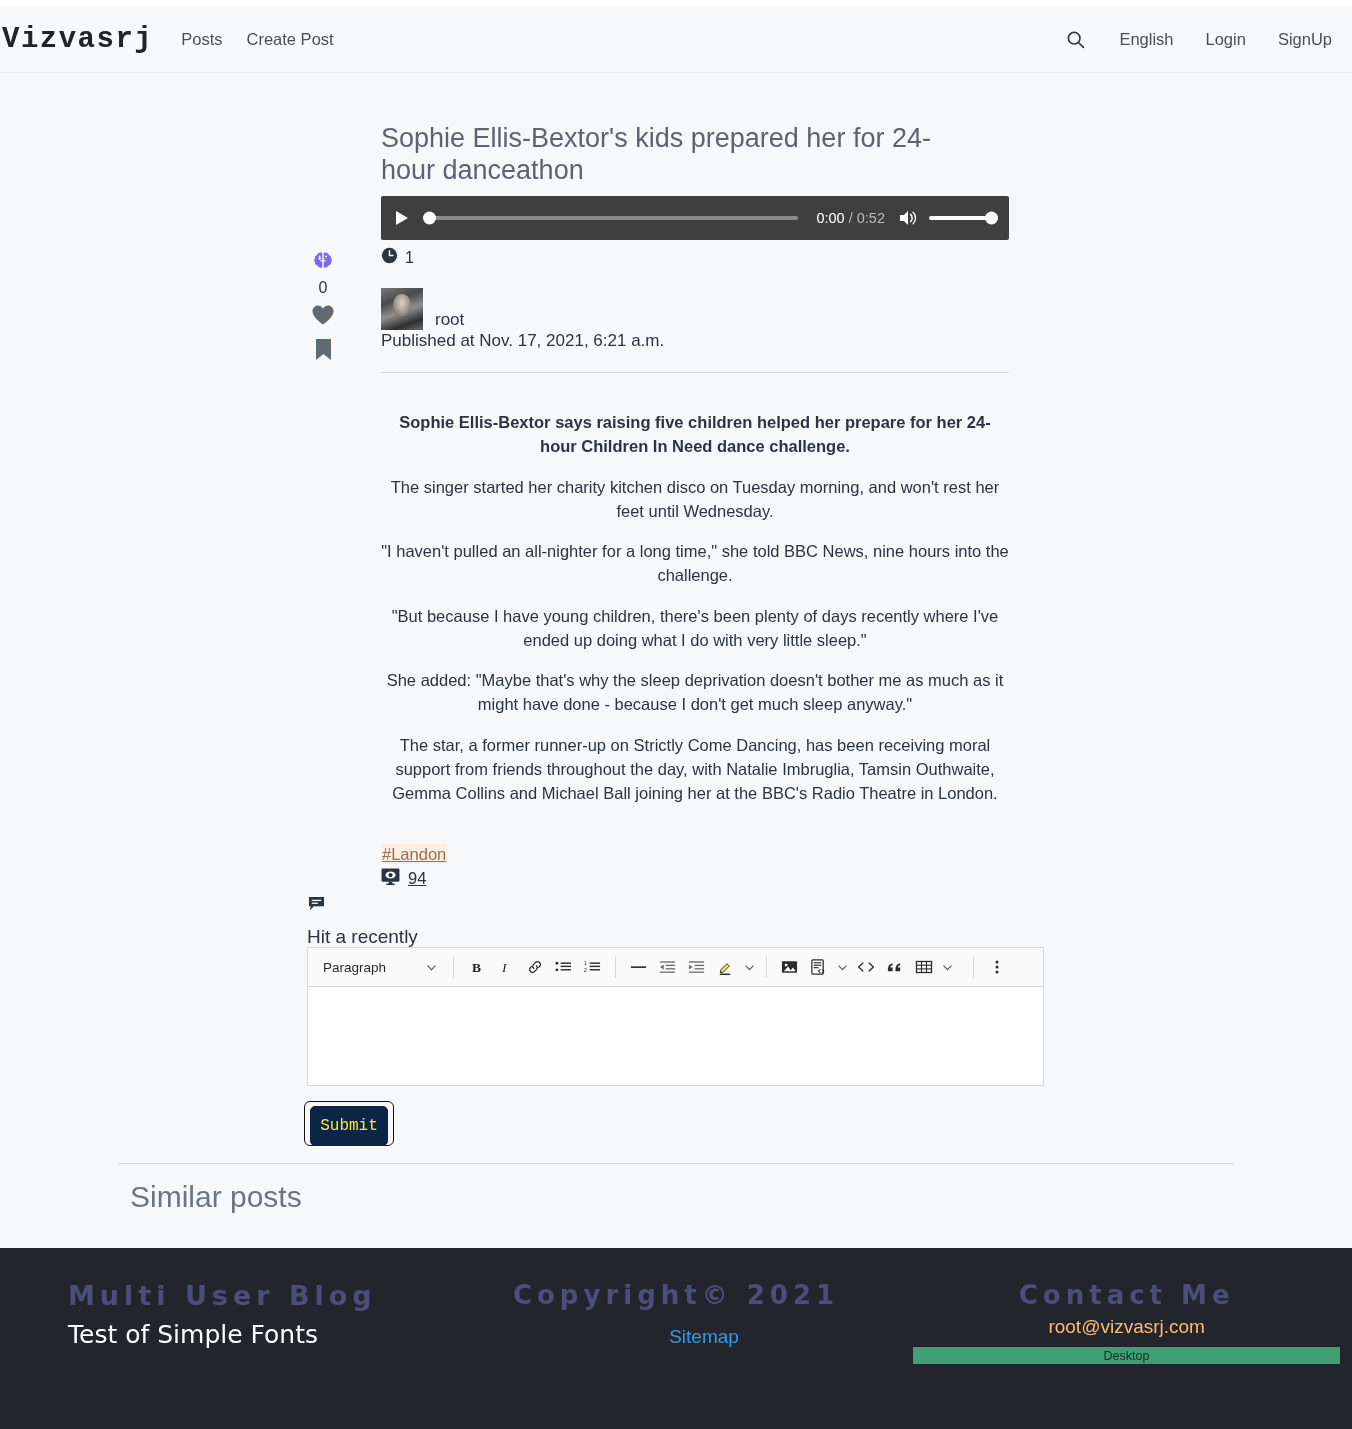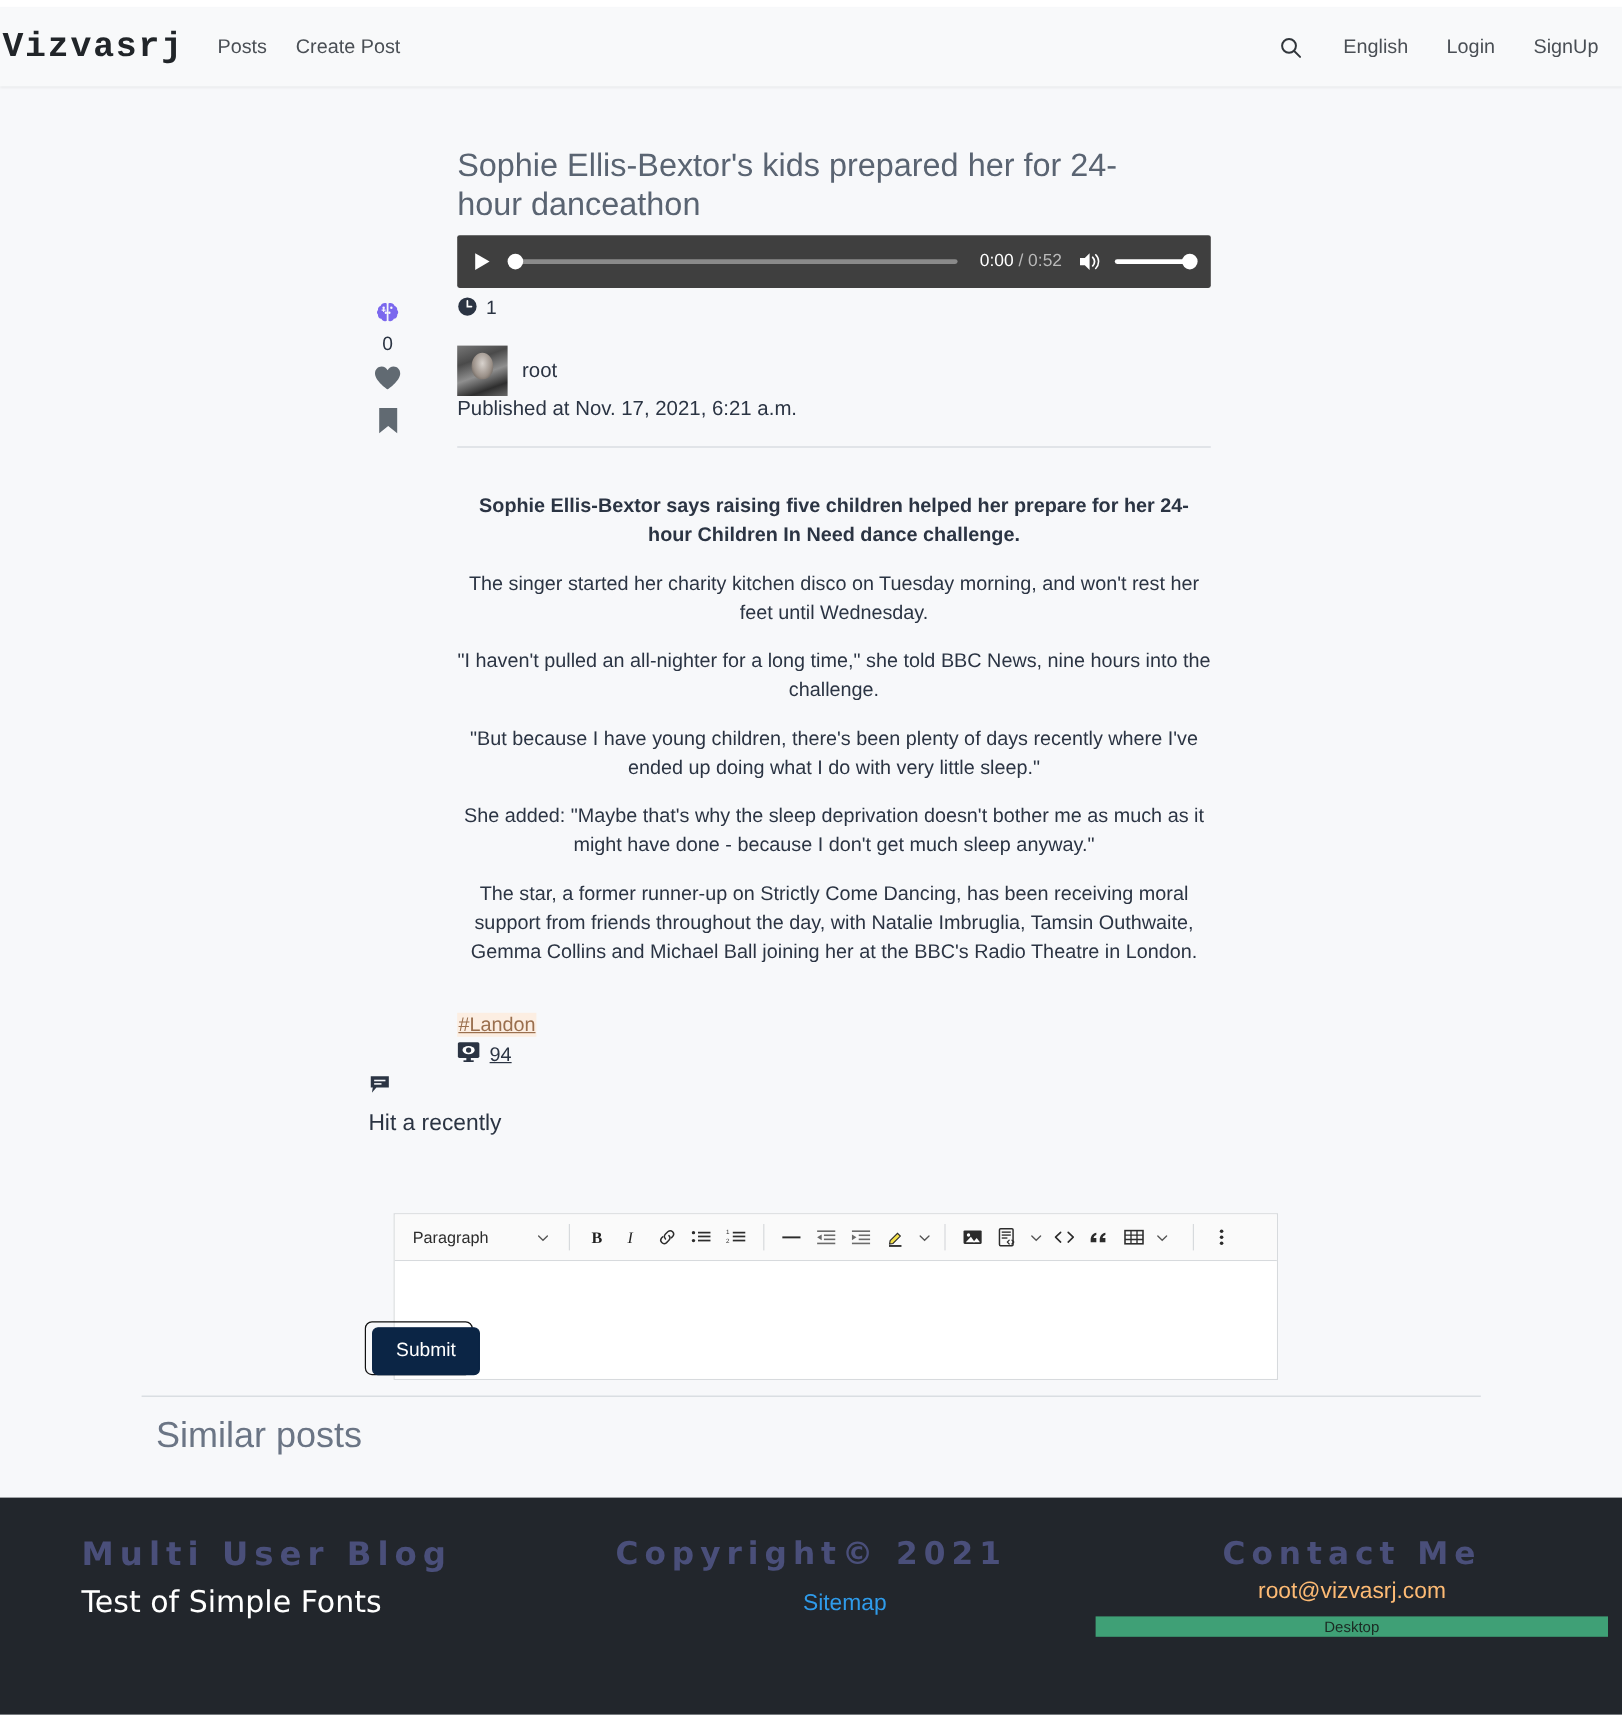--- a/index.html
+++ b/index.html
@@ -181,21 +181,21 @@
   }
   .rail-heart { cursor: pointer; margin-bottom: 8px; display:block;}
   .rail-bookmark { cursor: pointer; display:block;}
 
   
   .author-row {
     position: absolute;
     left: 381px;
     top: 288px;
     display: flex;
-    align-items: center;
+    align-items: flex-end;
     gap: 12px;
   }
   .avatar {
     width: 42px; height: 42px;
     background: linear-gradient(160deg,#777 0%, #4a4a4a 30%, #8f8f8f 55%, #2e2e2e 80%, #6a6a6a 100%);
     position: relative;
     overflow: hidden;
     flex: none;
   }
   .avatar::after {
@@ -274,26 +274,25 @@
     left: 307px;
     top: 926px;
     font-size: 19px;
     color: #2b3443;
   }
 
   
   .editor {
     position: absolute;
     left: 307px;
-    top: 1011px;
+    top: 947px;
     width: 737px;
     border: 1px solid #d7dadd;
     background: #ffffff;
     box-sizing: border-box;
-    margin-left: 21px;
   }
   .toolbar {
     height: 39px;
     background: #fafafa;
     border-bottom: 1px solid #d7dadd;
     display: flex;
     align-items: center;
     padding: 0 8px;
     box-sizing: border-box;
     gap: 2px;
@@ -343,28 +342,28 @@
     height: 45px;
     border: 1.5px solid #111;
     border-radius: 6px;
     box-sizing: border-box;
     background: transparent;
   }
   .submit-btn {
     position: absolute;
     left: 310px;
     top: 1106px;
-    width: 90px;
+    width: 78px;
     height: 40px;
     background: #0b2545;
-    color: #ffffff;
+    color: #fde047;
     border: 1px solid #0b2545;
     border-radius: 5px;
     font-size: 16px;
-    font-family: Liberation Sans, sans-serif;
+    font-family: Liberation Mono, monospace;
     cursor: pointer;
     padding: 0;
   }
 
   .similar-sep {
     position: absolute;
     left: 118px;
     top: 1163px;
     width: 1116px;
     height: 1px;

